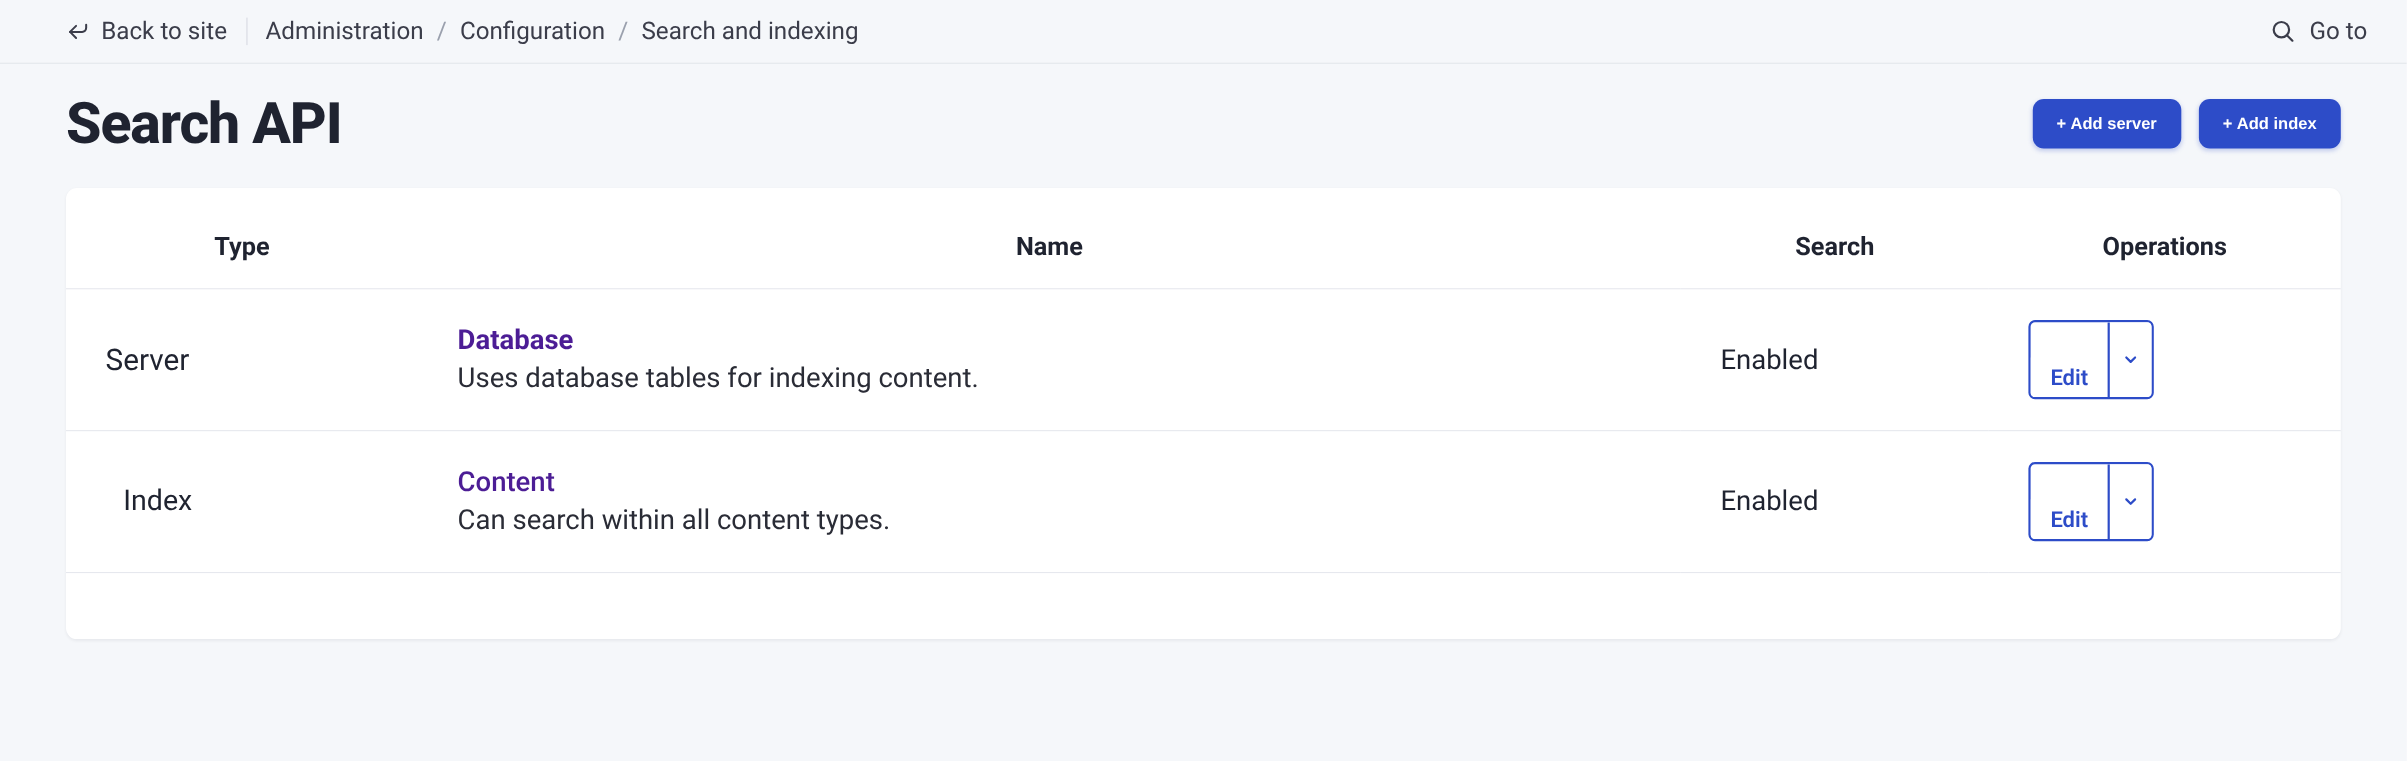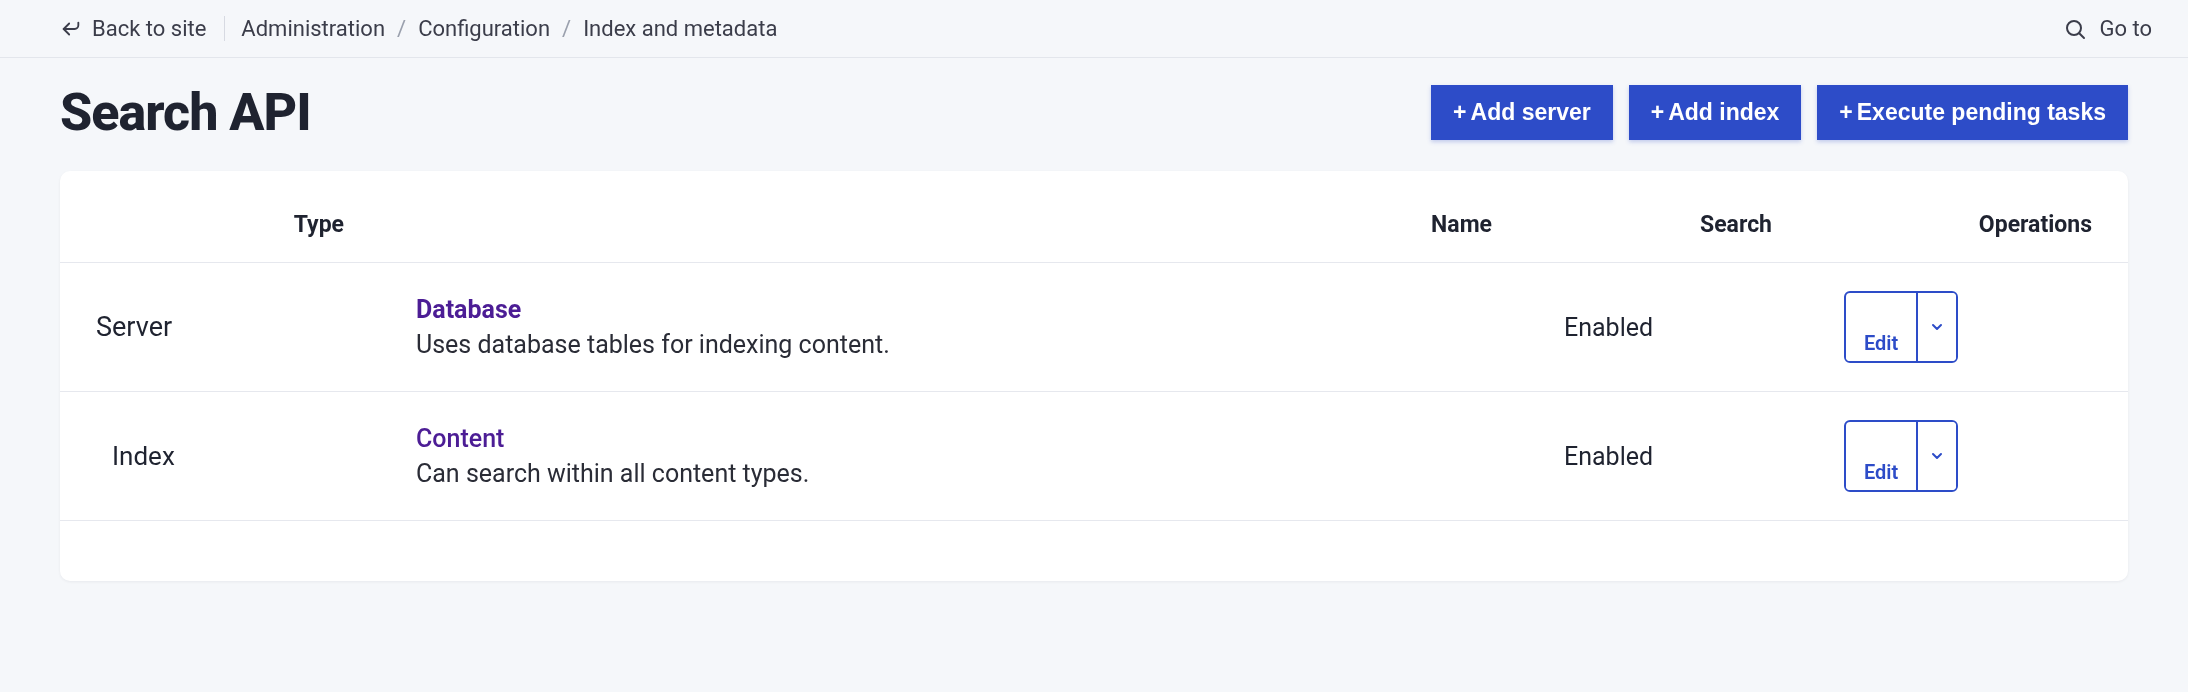--- a/index.html
+++ b/index.html
@@ -52,21 +52,21 @@
     align-items: center;
     gap: 12px;
     font-size: 22px;
     color: #3b3d4a;
   }
   .crumb-sep {
     color: #9aa0ad;
   }
   .topbar-right {
     display: flex;
-    align-items: flex-end;
+    align-items: flex-start;
     gap: 12px;
     cursor: pointer;
     color: #3b3d4a;
     font-size: 22px;
   }
   .search-icon svg { display:block; }
 
   
   .header-row {
     display: flex;
@@ -81,43 +81,43 @@
     color: #1f2330;
   }
   .actions {
     display: flex;
     gap: 16px;
   }
   .btn-primary {
     background: #2d4cc8;
     color: #fff;
     border: none;
-    border-radius: 0;
+    border-radius: 10px;
     padding: 14px 22px;
-    font-size: 23px;
+    font-size: 15px;
     font-weight: 600;
     cursor: pointer;
     box-shadow: 0 2px 4px rgba(45,76,200,0.25);
   }
   .btn-primary .plus { font-weight: 700; margin-right: 4px; }
 
   
   .card {
     margin: 0 60px 40px 60px;
     background: #fff;
     border-radius: 10px;
     padding: 20px 0 60px 0;
     box-shadow: 0 1px 3px rgba(20,20,40,0.06);
   }
   table {
     width: 100%;
     border-collapse: collapse;
   }
   thead th {
-    text-align: right;
+    text-align: center;
     font-size: 23px;
     font-weight: 700;
     color: #1f2330;
     padding: 20px 36px 24px 36px;
     border-bottom: 1px solid #e6e8ee;
   }
   tbody td {
     border-bottom: 1px solid #e6e8ee;
     padding: 28px 36px;
     font-size: 25px;
@@ -177,21 +177,21 @@
           <path d="M4 12 H16 A4 4 0 0 0 20 8 V5"></path>
         </svg>
       </span>
       <span>Back to site</span>
     </div>
     <div class="breadcrumbs">
       <span>Administration</span>
       <span class="crumb-sep">/</span>
       <span>Configuration</span>
       <span class="crumb-sep">/</span>
-      <span>Index and metadata</span>
+      <span>Search and indexing</span>
     </div>
   </div>
   <div class="topbar-right">
     <span class="search-icon">
       <svg width="24" height="24" viewBox="0 0 24 24" fill="none" stroke="#3b3d4a" stroke-width="2" stroke-linecap="round">
         <circle cx="11" cy="11" r="7"></circle>
         <line x1="21" y1="21" x2="16.2" y2="16.2"></line>
       </svg>
     </span>
     <span>Go to</span>
@@ -200,23 +200,20 @@
 
 <div class="header-row">
   <h1 class="page-title">Search API</h1>
   <div class="actions">
     <button class="btn-primary">
       <span class="plus">+</span><span>Add server</span>
     </button>
     <button class="btn-primary">
       <span class="plus">+</span><span>Add index</span>
     </button>
-    <button class="btn-primary">
-      <span class="plus">+</span><span>Execute pending tasks</span>
-    </button>
   </div>
 </div>
 
 <div class="card">
   <table>
     <thead>
       <tr>
         <th class="col-type">Type</th>
         <th class="col-name">Name</th>
         <th class="col-status">Search</th>

